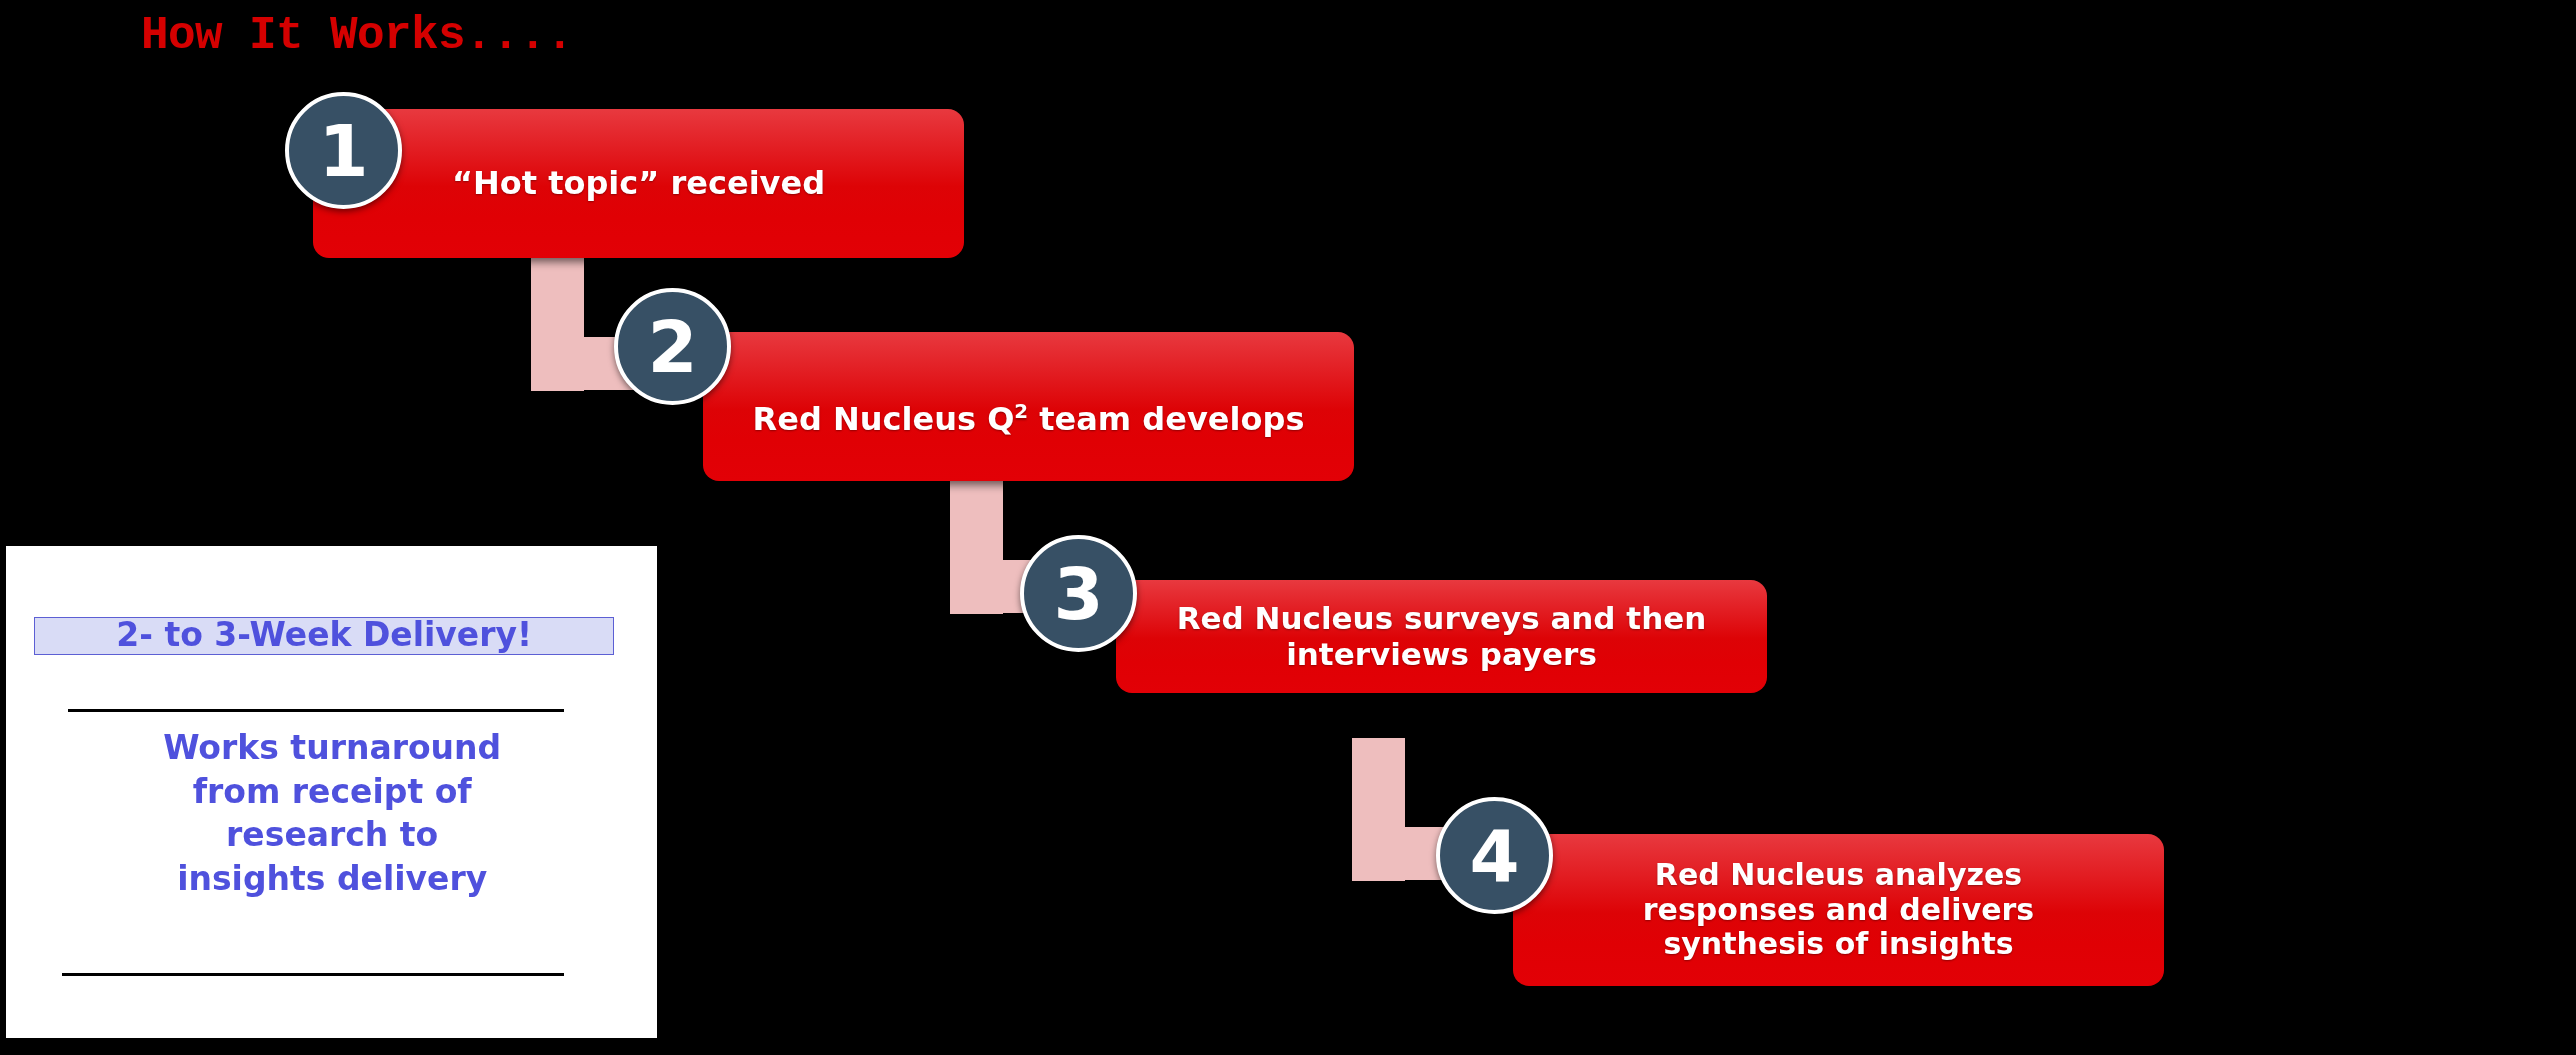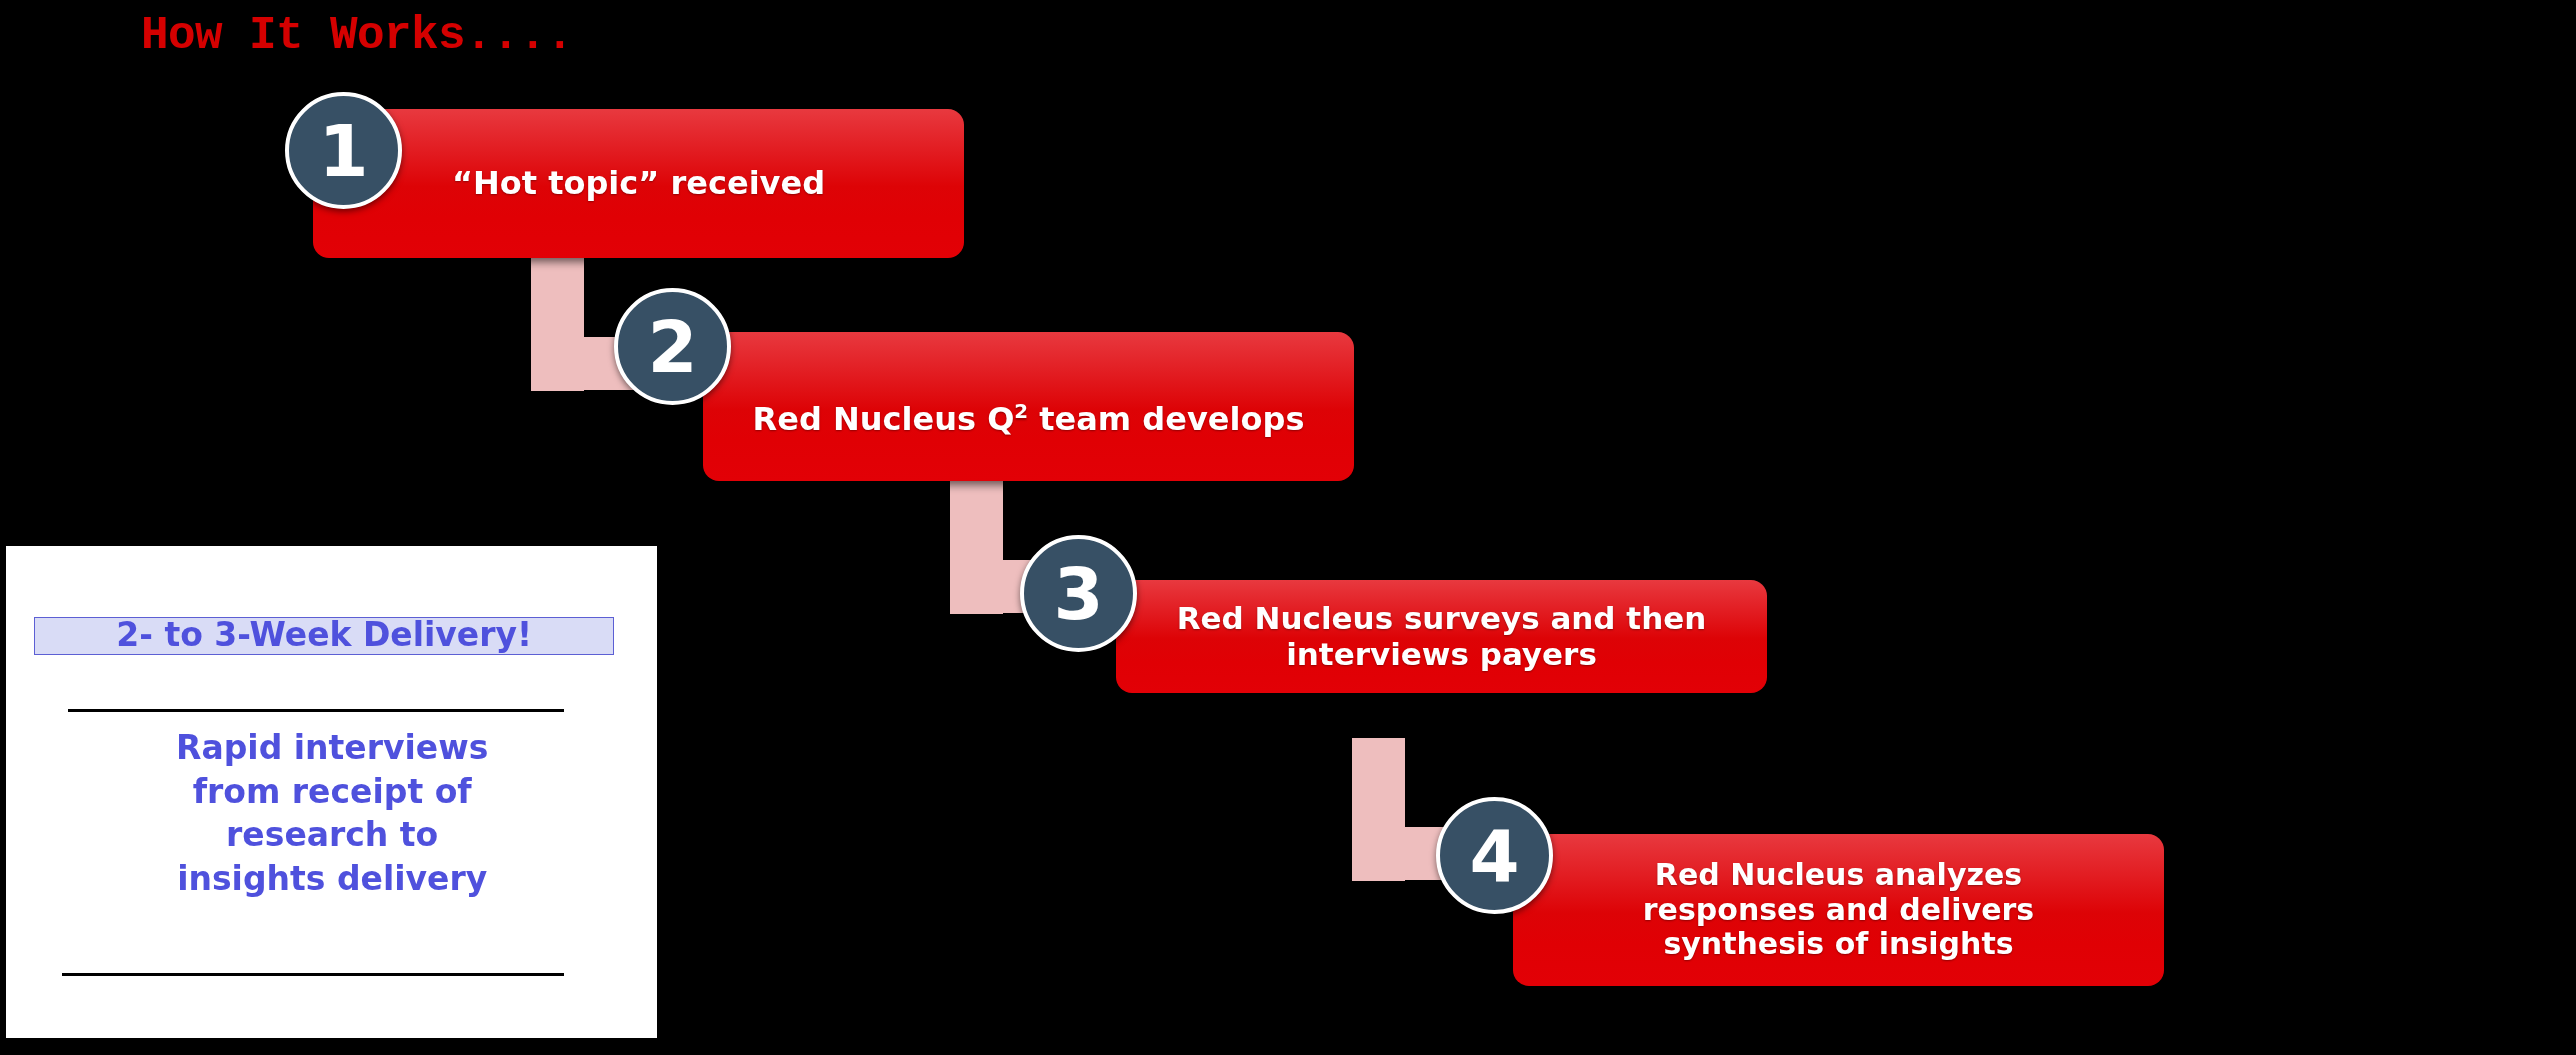--- a/index.html
+++ b/index.html
@@ -206,21 +206,21 @@
 
   <div id="delivery-panel">
 
     <div id="delivery-badge">
       <span class="badge-text">2- to 3-Week Delivery!</span>
     </div>
 
     <div class="panel-rule" id="panel-rule-top"></div>
 
     <div id="delivery-body">
-      <div>Rapid interviews</div>
+      <div>Works turnaround</div>
       <div>from receipt of</div>
       <div>research to</div>
       <div>insights delivery</div>
     </div>
 
     <div class="panel-rule" id="panel-rule-bot"></div>
   </div>
 
 </div>
 

